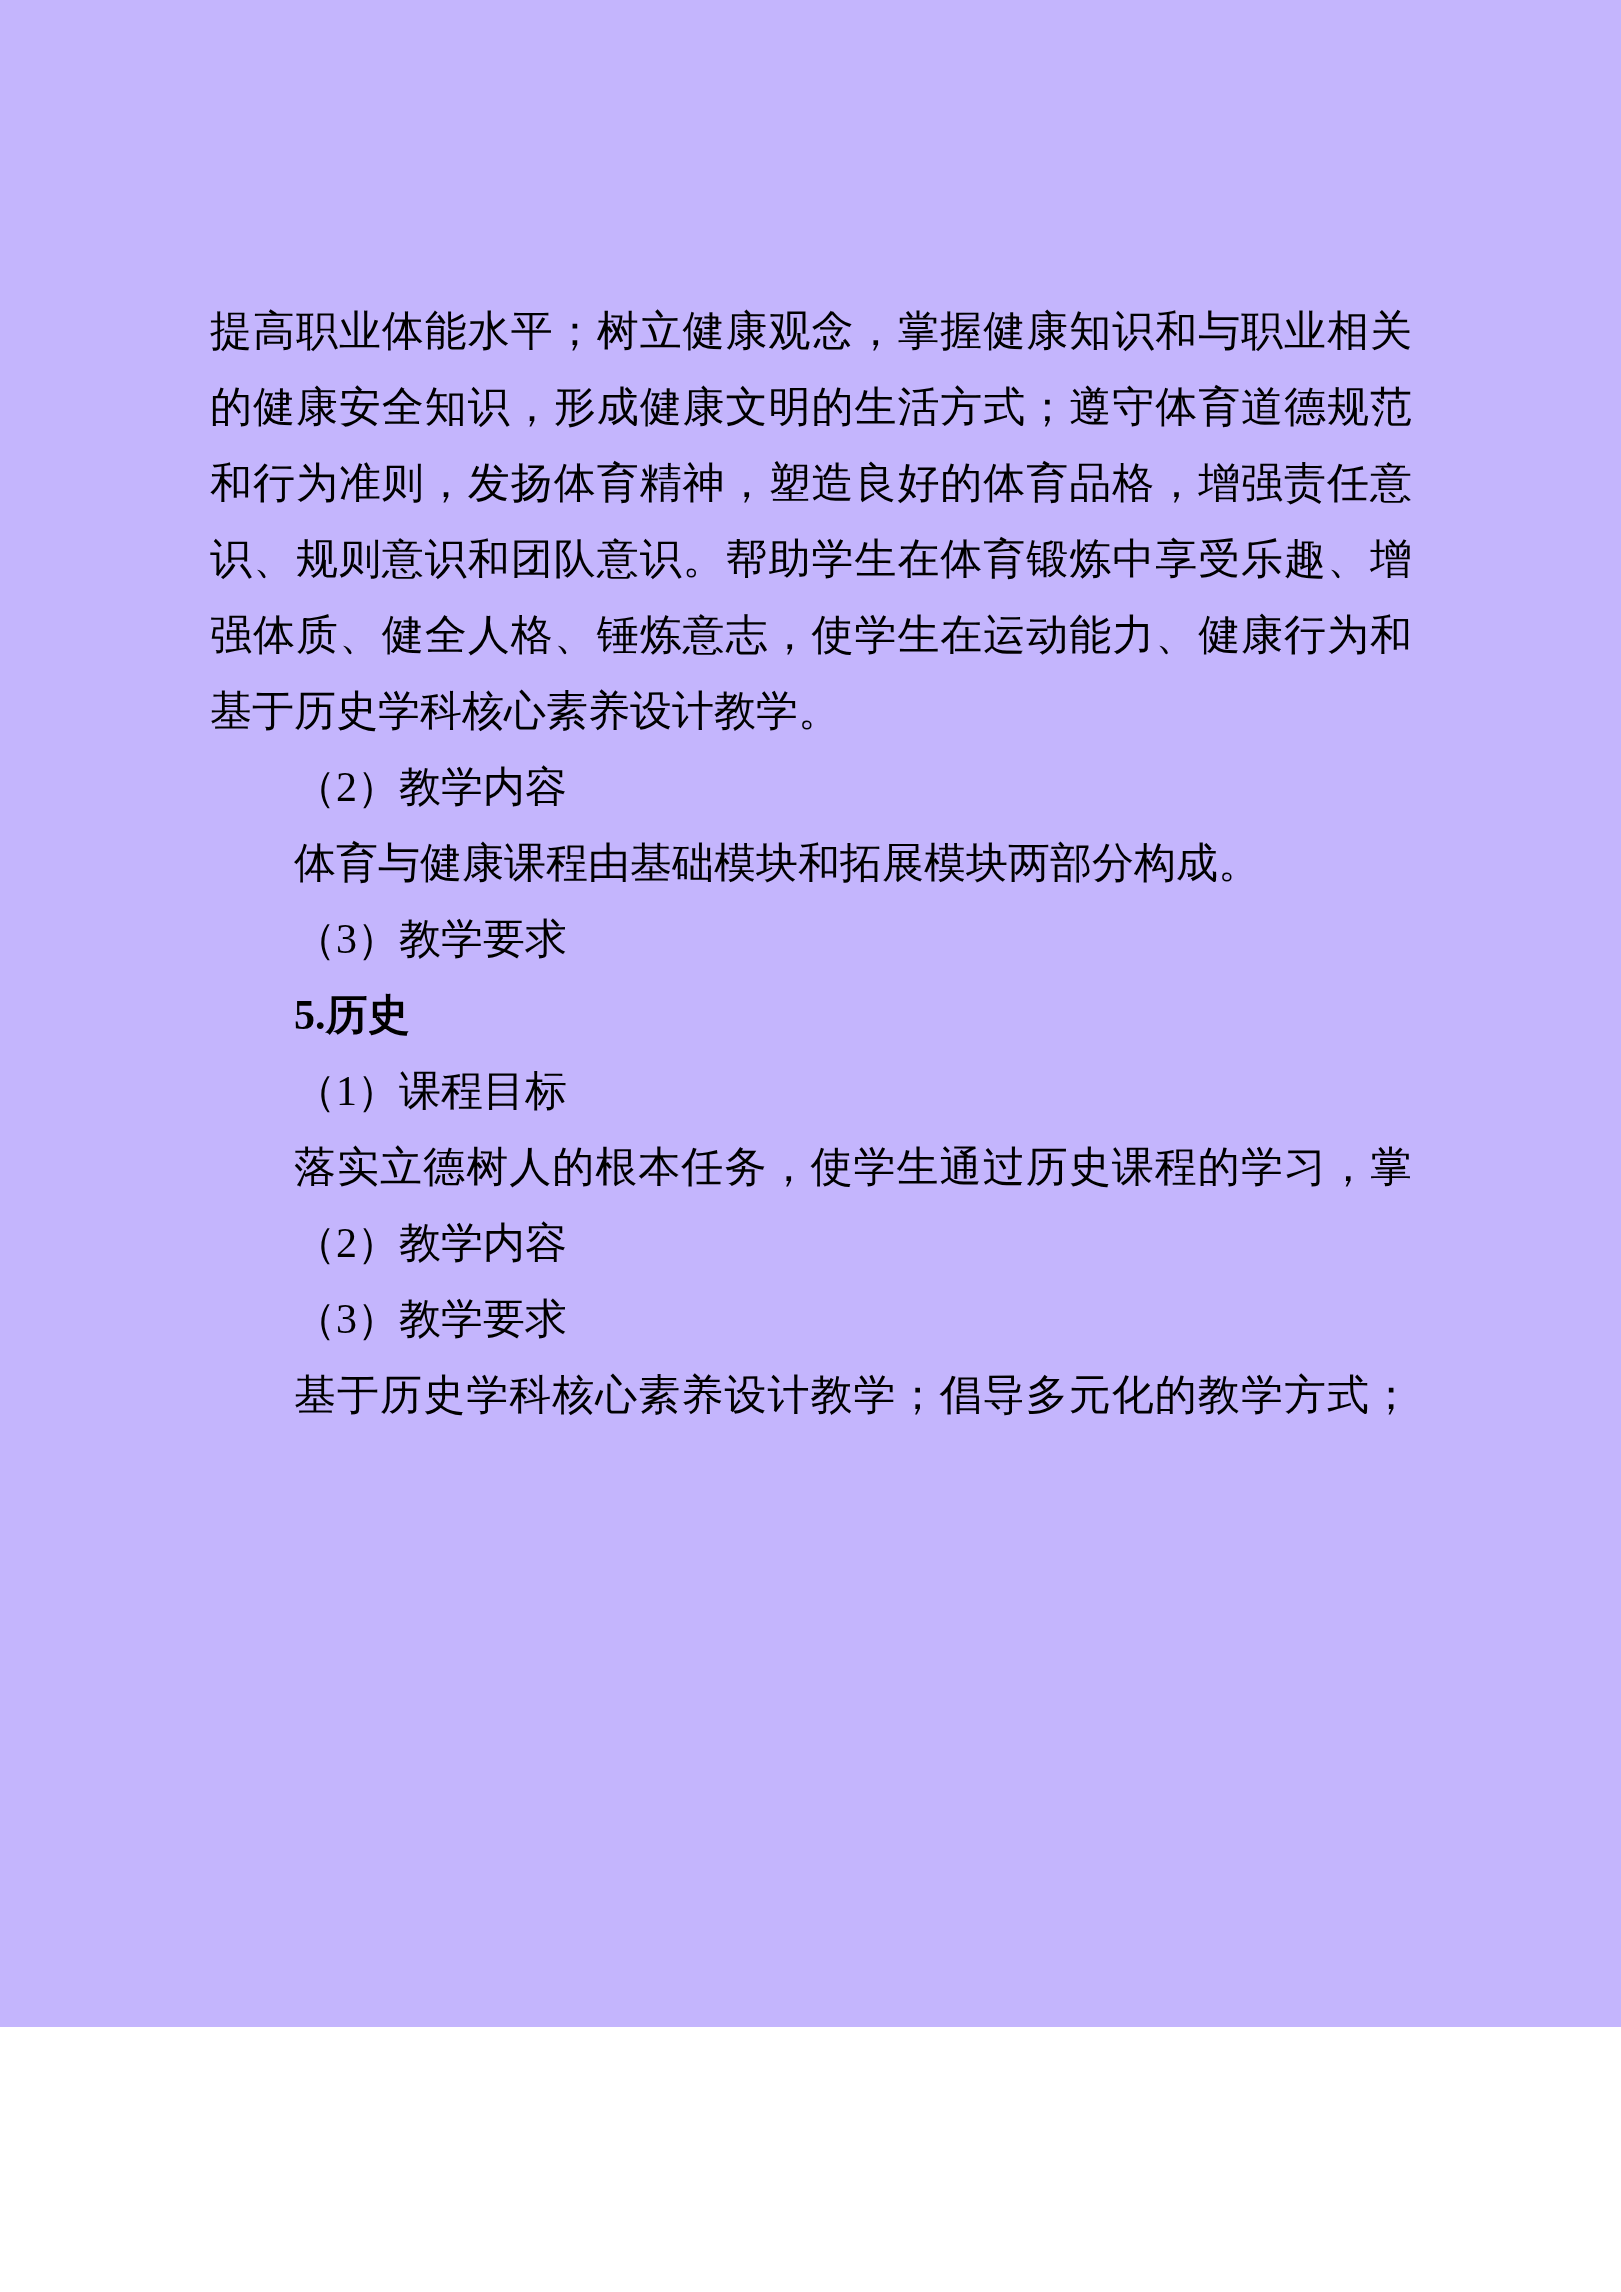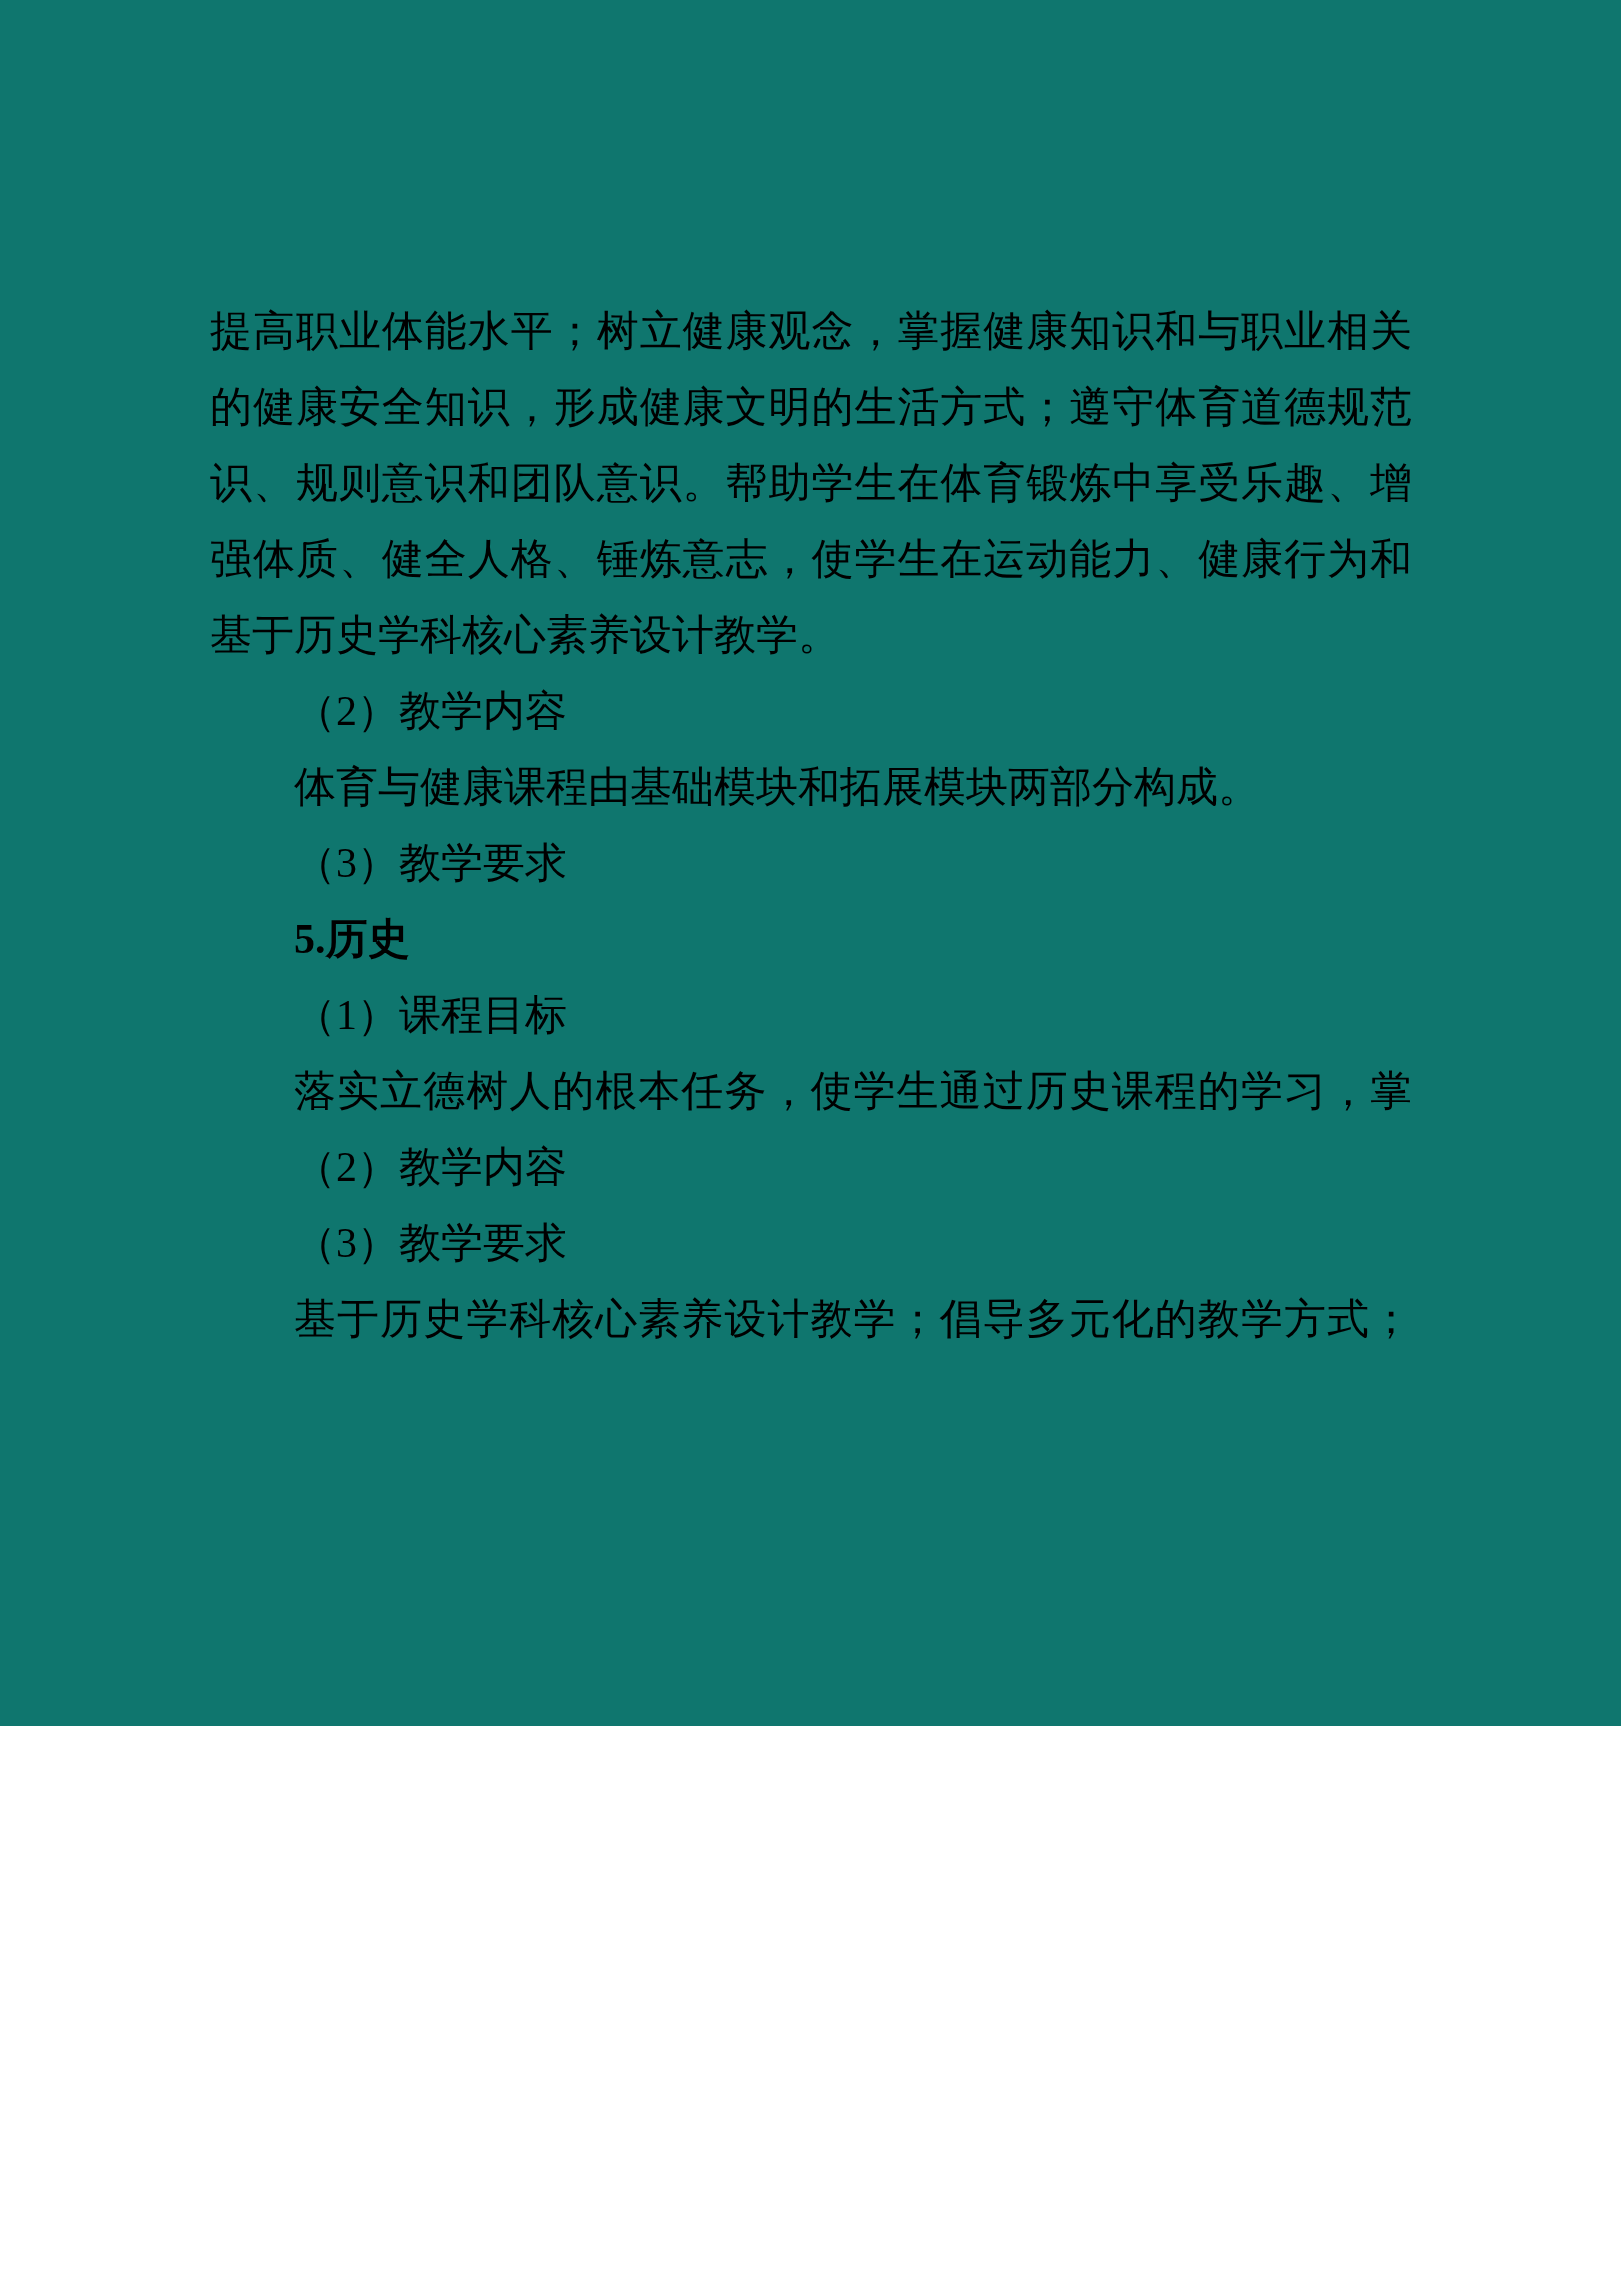--- a/index.html
+++ b/index.html
@@ -3,22 +3,22 @@
 <meta charset="utf-8">
 <style>
   html, body {
     margin: 0;
     padding: 0;
     background: #ffffff;
   }
   .page {
     position: relative;
     width: 1621px;
-    height: 1726px;
-    background: #0f766e;
+    height: 2027px;
+    background: #c4b5fd;
     color: #000000;
     font-family: "Liberation Serif", "DejaVu Serif", serif;
     overflow: hidden;
   }
   .doc-body {
     position: absolute;
     left: 210px;
     top: 293px;
     width: 1202px;
     font-size: 42px;
@@ -51,20 +51,21 @@
   }
 </style>
 </head>
 <body>
 
 <div class="page">
   <div class="doc-body">
       <div class="para">
         <div class="line fill">提高职业体能水平；树立健康观念，掌握健康知识和与职业相关</div>
         <div class="line fill">的健康安全知识，形成健康文明的生活方式；遵守体育道德规范</div>
+        <div class="line fill">和行为准则，发扬体育精神，塑造良好的体育品格，增强责任意</div>
         <div class="line fill">识、规则意识和团队意识。帮助学生在体育锻炼中享受乐趣、增</div>
         <div class="line fill">强体质、健全人格、锤炼意志，使学生在运动能力、健康行为和</div>
         <div class="line">基于历史学科核心素养设计教学。</div>
       </div>
       <div class="para">
         <div class="line ind">（2）教学内容</div>
       </div>
       <div class="para">
         <div class="line ind">体育与健康课程由基础模块和拓展模块两部分构成。</div>
       </div>

